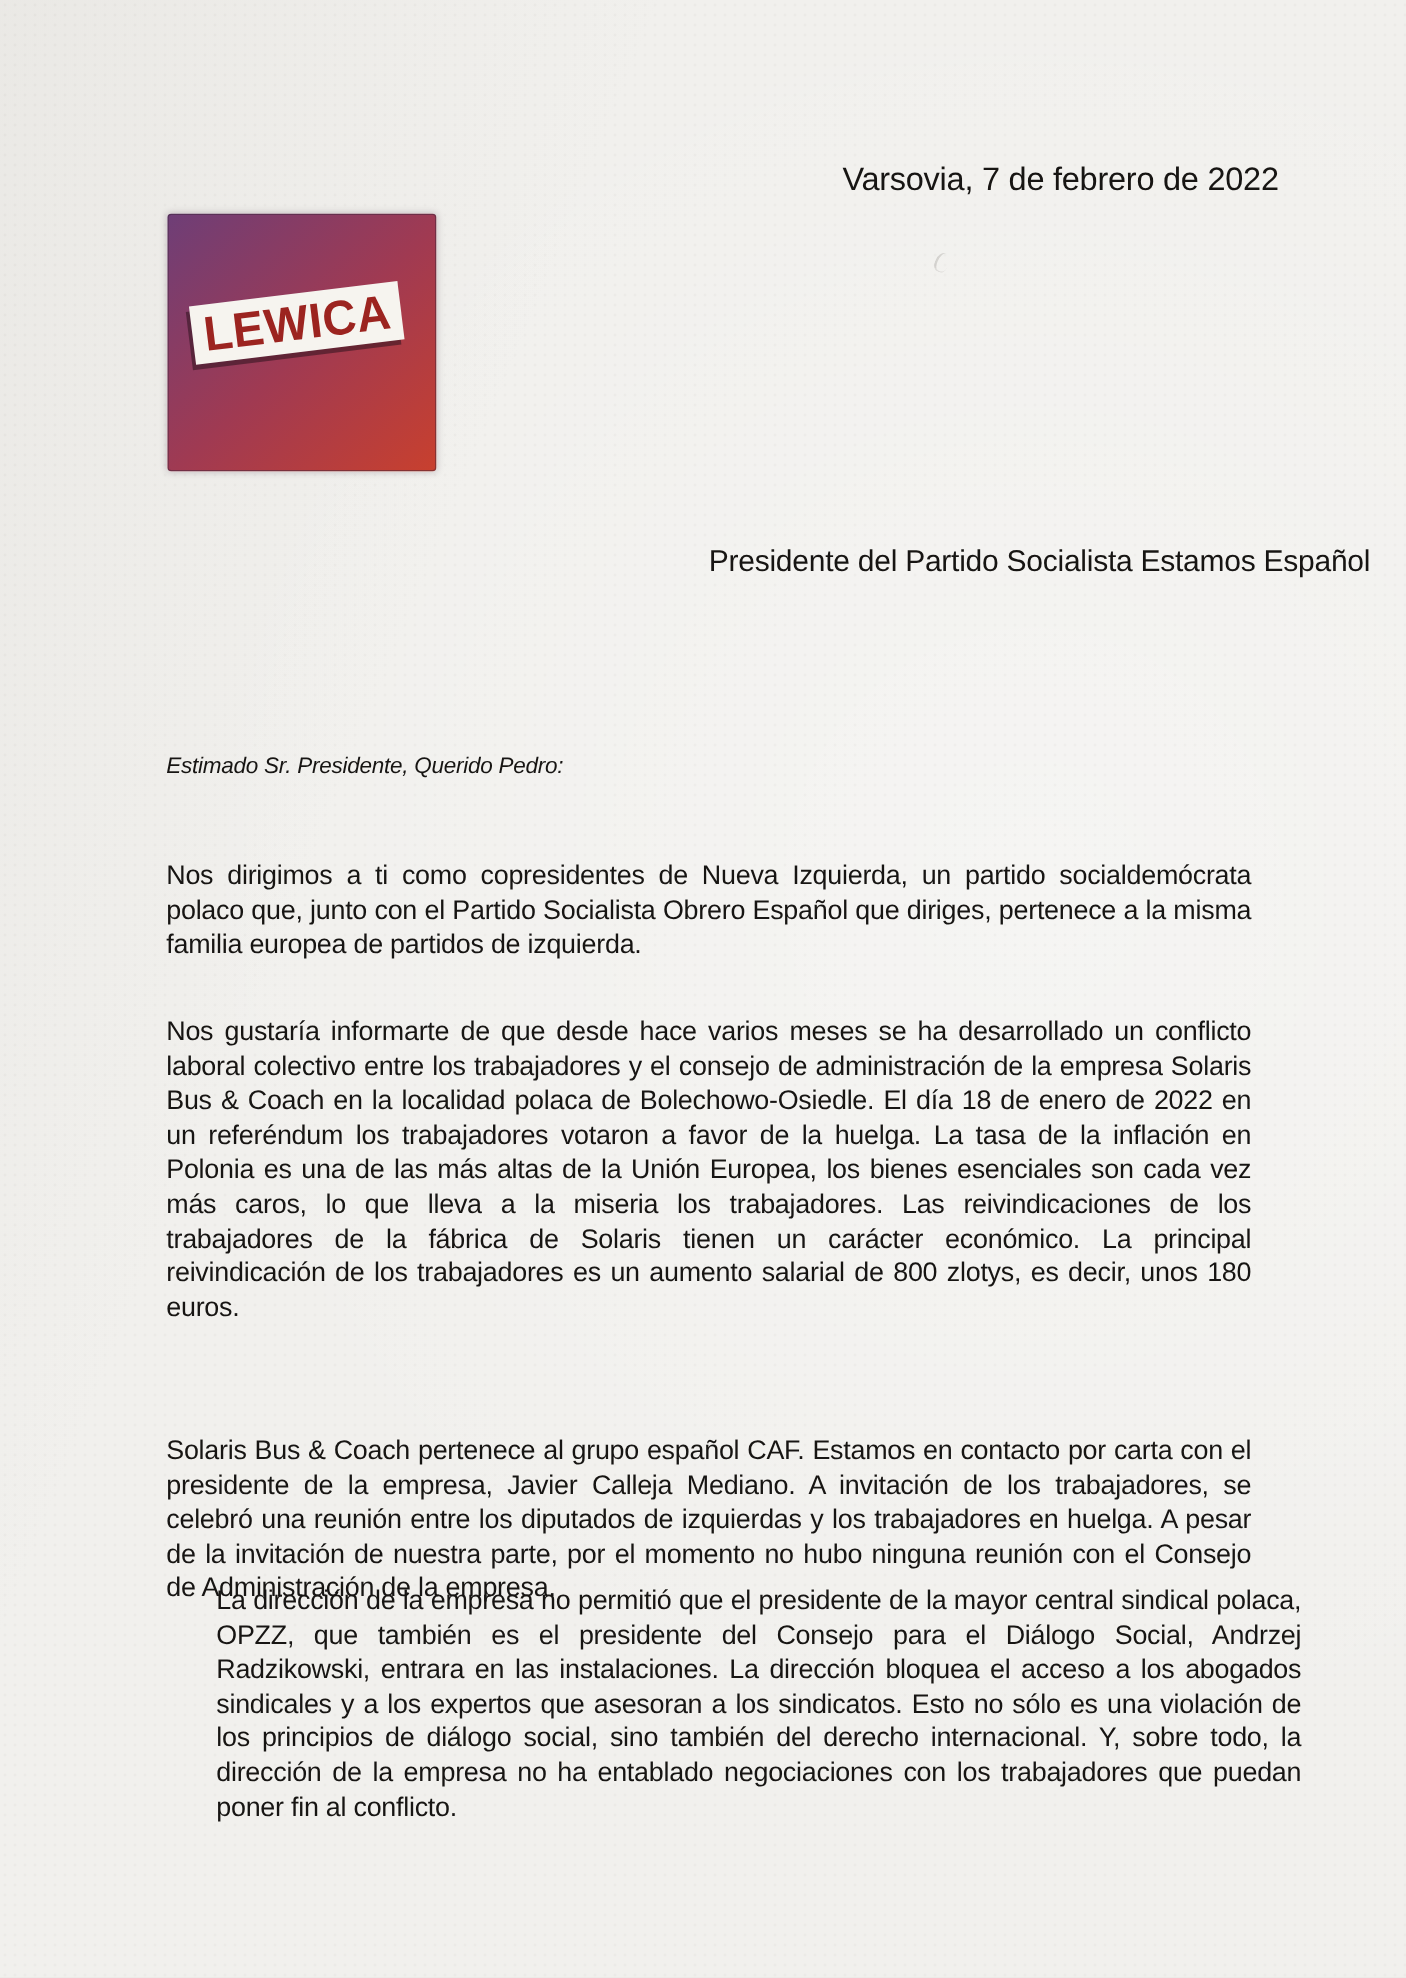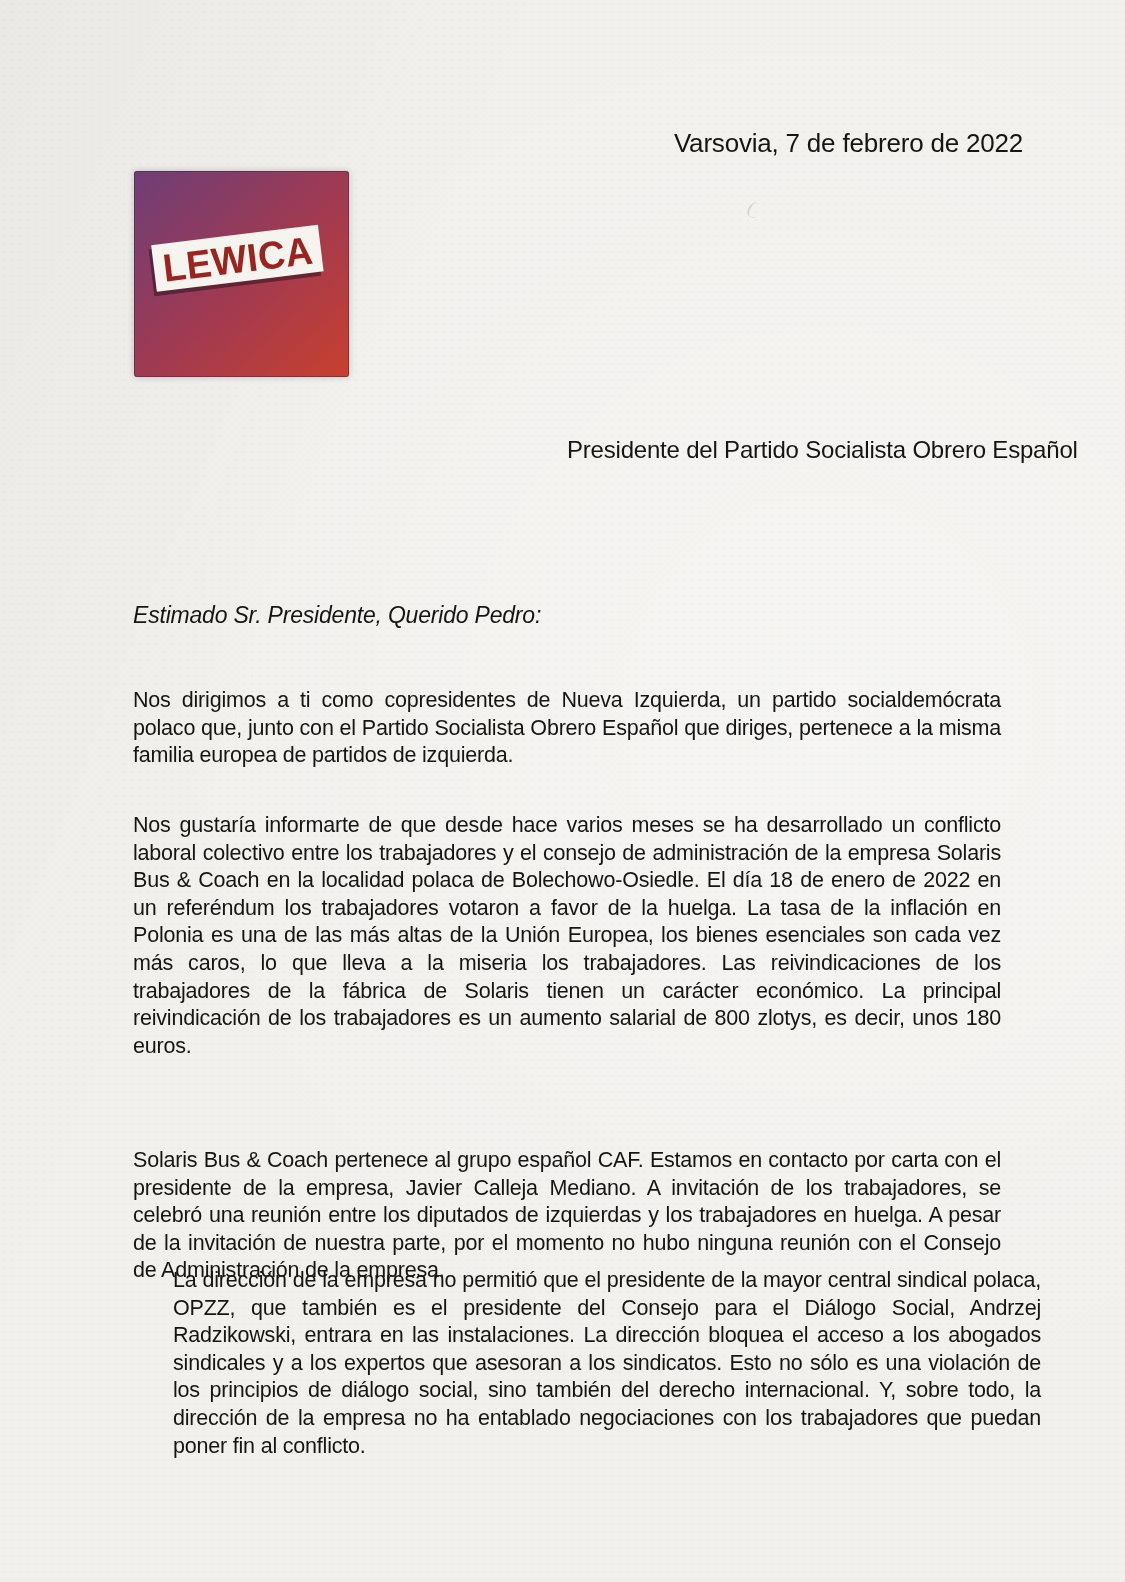--- a/index.html
+++ b/index.html
@@ -88,21 +88,21 @@
     line-height: 44px;
     letter-spacing: -0.2px;
     white-space: nowrap;
   }
 
   
   .salutation {
     position: absolute;
     left: 133px;
     top: 602px;
-    font-size: 23px;
+    font-size: 18px;
     font-style: italic;
     letter-spacing: -0.2px;
     white-space: nowrap;
   }
 
   
   .para {
     position: absolute;
     left: 133px;
     width: 868px;
@@ -125,21 +125,21 @@
 
   <div class="logo-square" style="background: linear-gradient(137deg, rgb(110, 62, 119) 0%, rgb(160, 58, 82) 52%, rgb(200, 64, 46) 100%);">
     <div class="logo-banner" style="background: rgb(246, 244, 239);">
       <span class="logo-banner-text" style="color: rgb(156, 36, 32);">LEWICA</span>
     </div>
   </div>
 
   <div class="scan-artifact"></div>
 
   <div class="recipient-block">
-    <div class="recipient-title">Presidente del Partido Socialista Obrero Español</div>
+    <div class="recipient-title">Presidente del Partido Socialista Estamos Español</div>
   </div>
 
   <div class="salutation">Estimado Sr. Presidente, Querido Pedro:</div>
 
   <div class="para para-1">Nos dirigimos a ti como copresidentes de Nueva Izquierda, un partido socialdemócrata polaco que, junto con el Partido Socialista Obrero Español que diriges, pertenece a la misma familia europea de partidos de izquierda.</div>
 
   <div class="para para-2">Nos gustaría informarte de que desde hace varios meses se ha desarrollado un conflicto laboral colectivo entre los trabajadores y el consejo de administración de la empresa Solaris Bus &amp; Coach en la localidad polaca de Bolechowo-Osiedle. El día 18 de enero de 2022 en un referéndum los trabajadores votaron a favor de la huelga. La tasa de la inflación en Polonia es una de las más altas de la Unión Europea, los bienes esenciales son cada vez más caros, lo que lleva a la miseria los trabajadores. Las reivindicaciones de los trabajadores de la fábrica de Solaris tienen un carácter económico. La principal reivindicación de los trabajadores es un aumento salarial de 800 zlotys, es decir, unos 180 euros.</div>
 
   <div class="para para-3">Solaris Bus &amp; Coach pertenece al grupo español CAF. Estamos en contacto por carta con el presidente de la empresa, Javier Calleja Mediano. A invitación de los trabajadores, se celebró una reunión entre los diputados de izquierdas y los trabajadores en huelga. A pesar de la invitación de nuestra parte, por el momento no hubo ninguna reunión con el Consejo de Administración de la empresa.</div>
 

